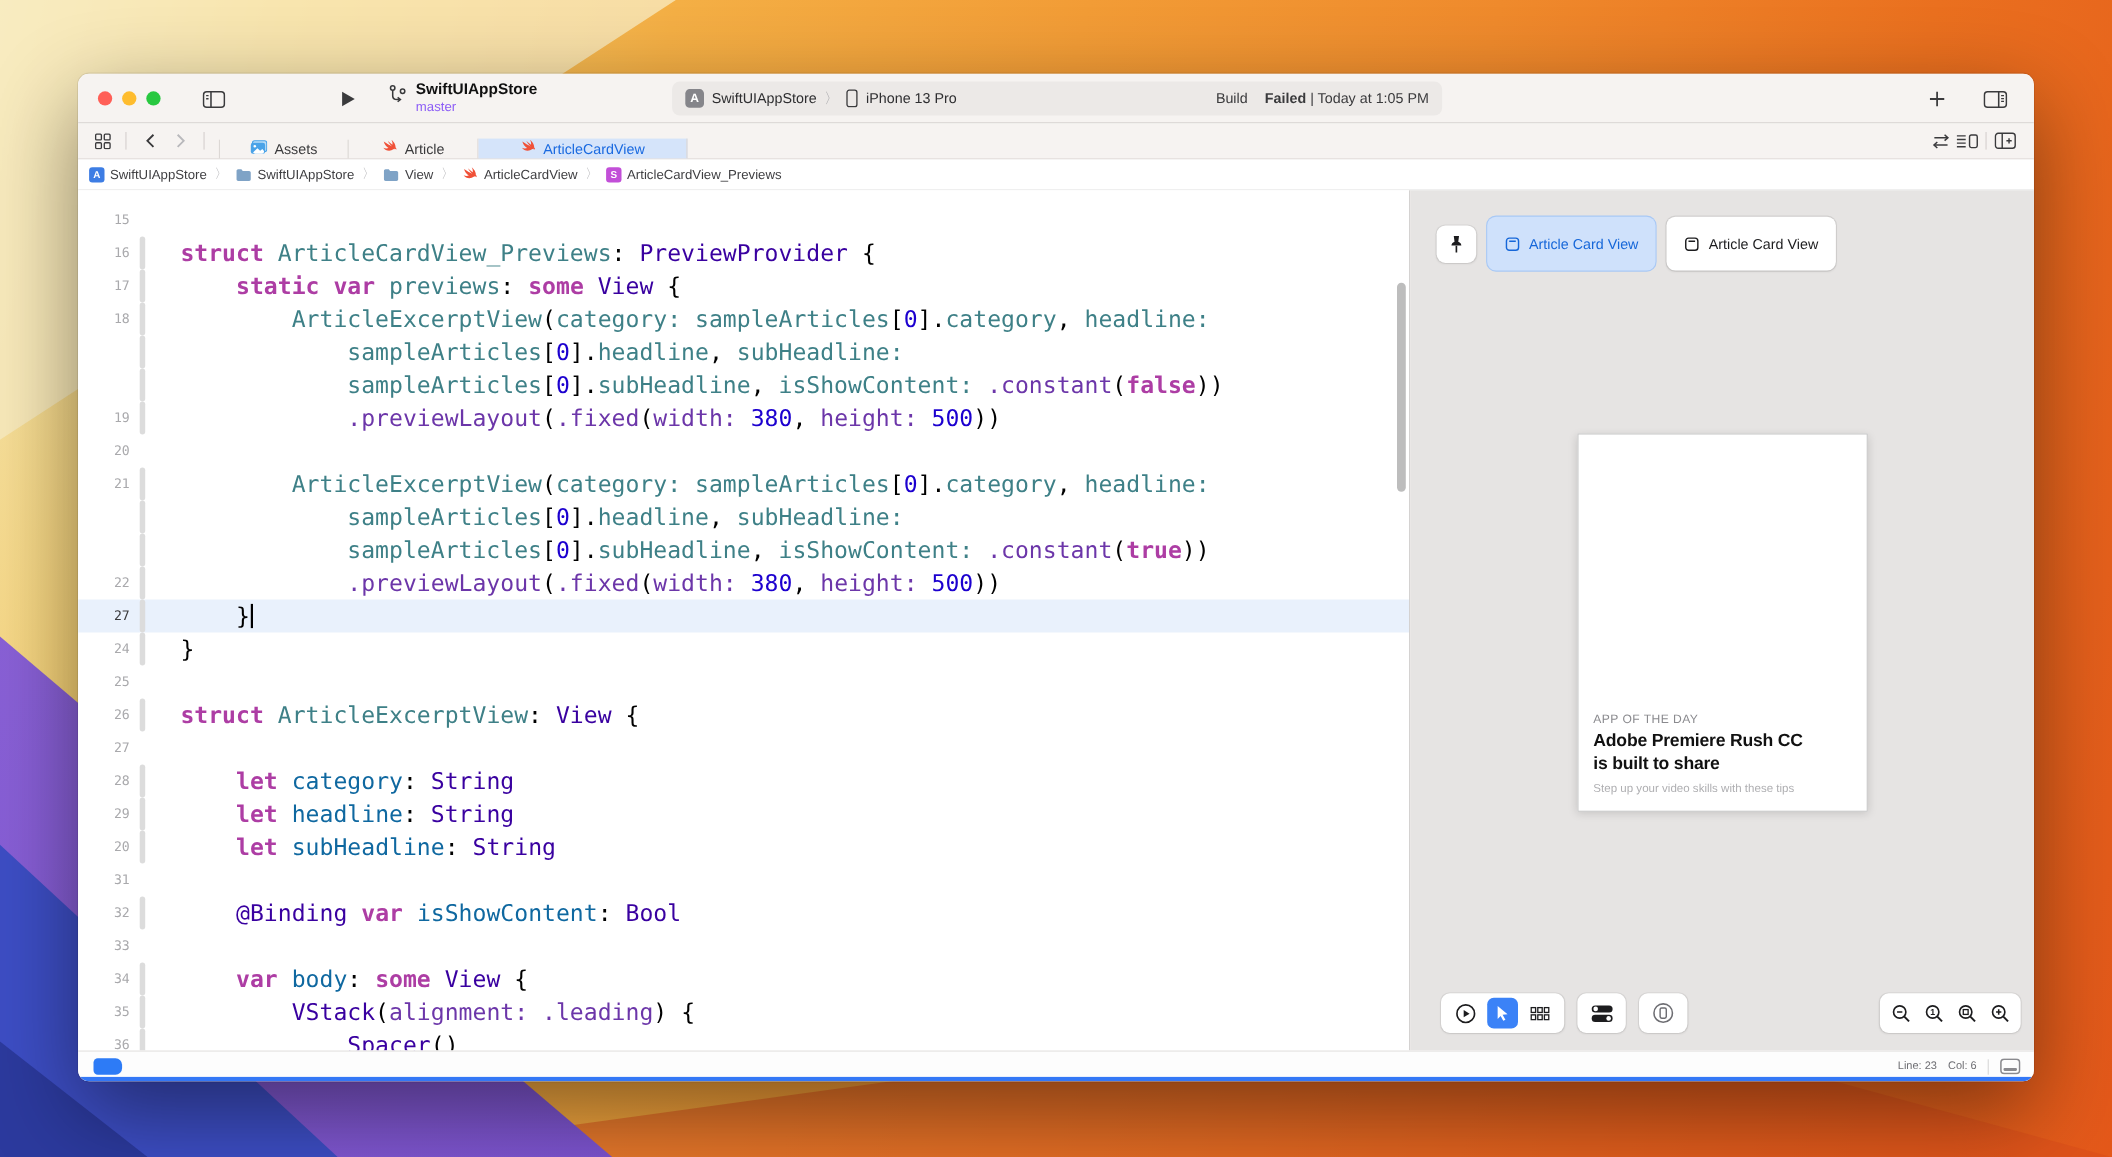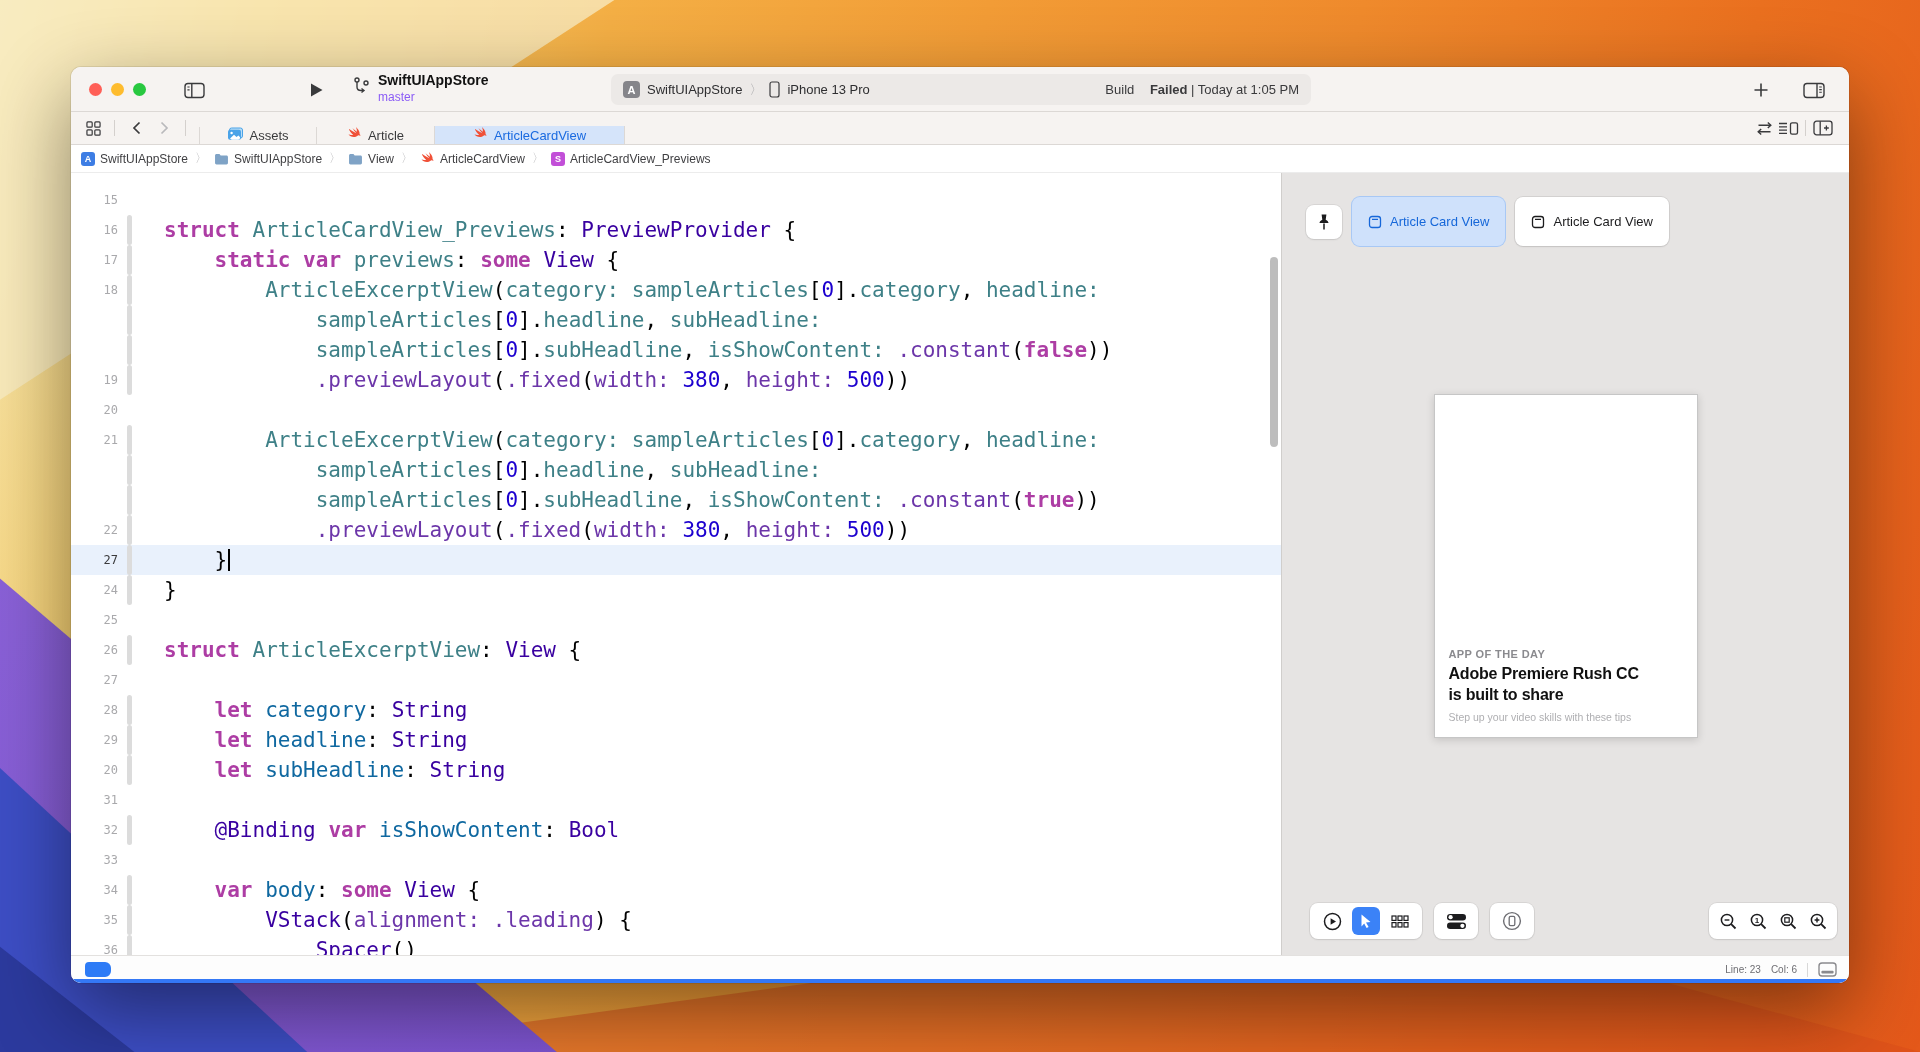--- a/index.html
+++ b/index.html
@@ -85,21 +85,21 @@
   .variant-row { display:flex; align-items:center; gap:10px; padding:24px 0 0 24px; }
   .pin-btn { width:36px; height:34px; background:#fff; border-radius:8px; display:flex; align-items:center; justify-content:center;
     box-shadow:0 0 0 1px rgba(0,0,0,.06),0 1px 2px rgba(0,0,0,.08); }
   .variant-btn { height:49px; border-radius:8px; display:flex; align-items:center; gap:8px; padding:0 16px;
     font-size:13px; background:#fff; color:#1C1C1E; box-shadow:0 0 0 1px rgba(0,0,0,.08),0 1px 2px rgba(0,0,0,.08); }
   .variant-btn.selected { background:#CFE1FB; color:#1667D9; box-shadow:0 0 0 1px #A8C8F5; }
 
   .preview-card { position:absolute; left:50%; transform:translateX(-50%); top:221px; width:264px; height:344px;
     background:#fff; border:1px solid #C6C6C6; box-shadow:0 2px 8px rgba(0,0,0,.15); }
   .card-text { position:absolute; left:14px; right:14px; bottom:14px; }
-  .card-eyebrow { font-size:11px; font-weight:700; letter-spacing:.4px; color:#8A8A8E; margin-bottom:3px; }
+  .card-eyebrow { font-size:11px; font-weight:400; letter-spacing:.4px; color:#8A8A8E; margin-bottom:3px; }
   .card-title { font-size:16px; font-weight:700; color:#111; line-height:21px; letter-spacing:-.2px; }
   .card-sub { margin-top:6px; font-size:10.5px; color:#AFAFB2; }
 
   .canvas-controls { position:absolute; left:28px; bottom:16px; display:flex; gap:12px; align-items:center; }
   .seg-control { background:#fff; border-radius:8px; height:36px; display:flex; align-items:center; gap:6px; padding:0 8px;
     box-shadow:0 0 0 1px rgba(0,0,0,.06),0 1px 2px rgba(0,0,0,.08); }
   .seg-item { width:28px; height:28px; display:flex; align-items:center; justify-content:center; border-radius:6px; color:#1C1C1E; }
   .seg-item.selected { background:#3B82F7; color:#fff; }
   .round-btn { background:#fff; border-radius:8px; height:36px; min-width:44px; display:flex; align-items:center; justify-content:center;
     box-shadow:0 0 0 1px rgba(0,0,0,.06),0 1px 2px rgba(0,0,0,.08); }

